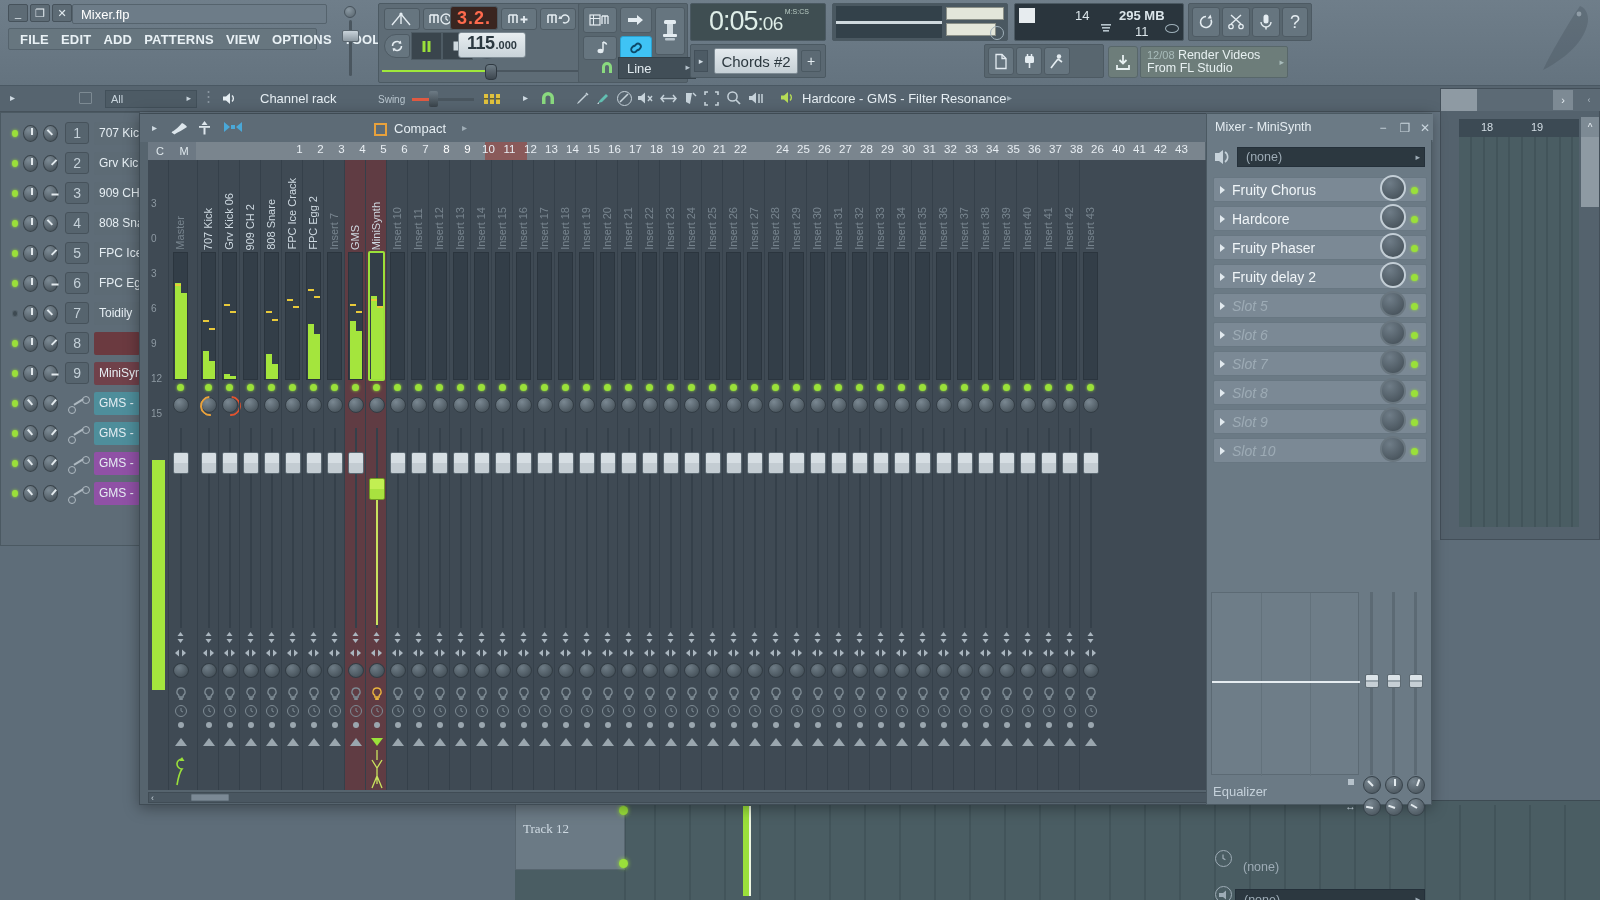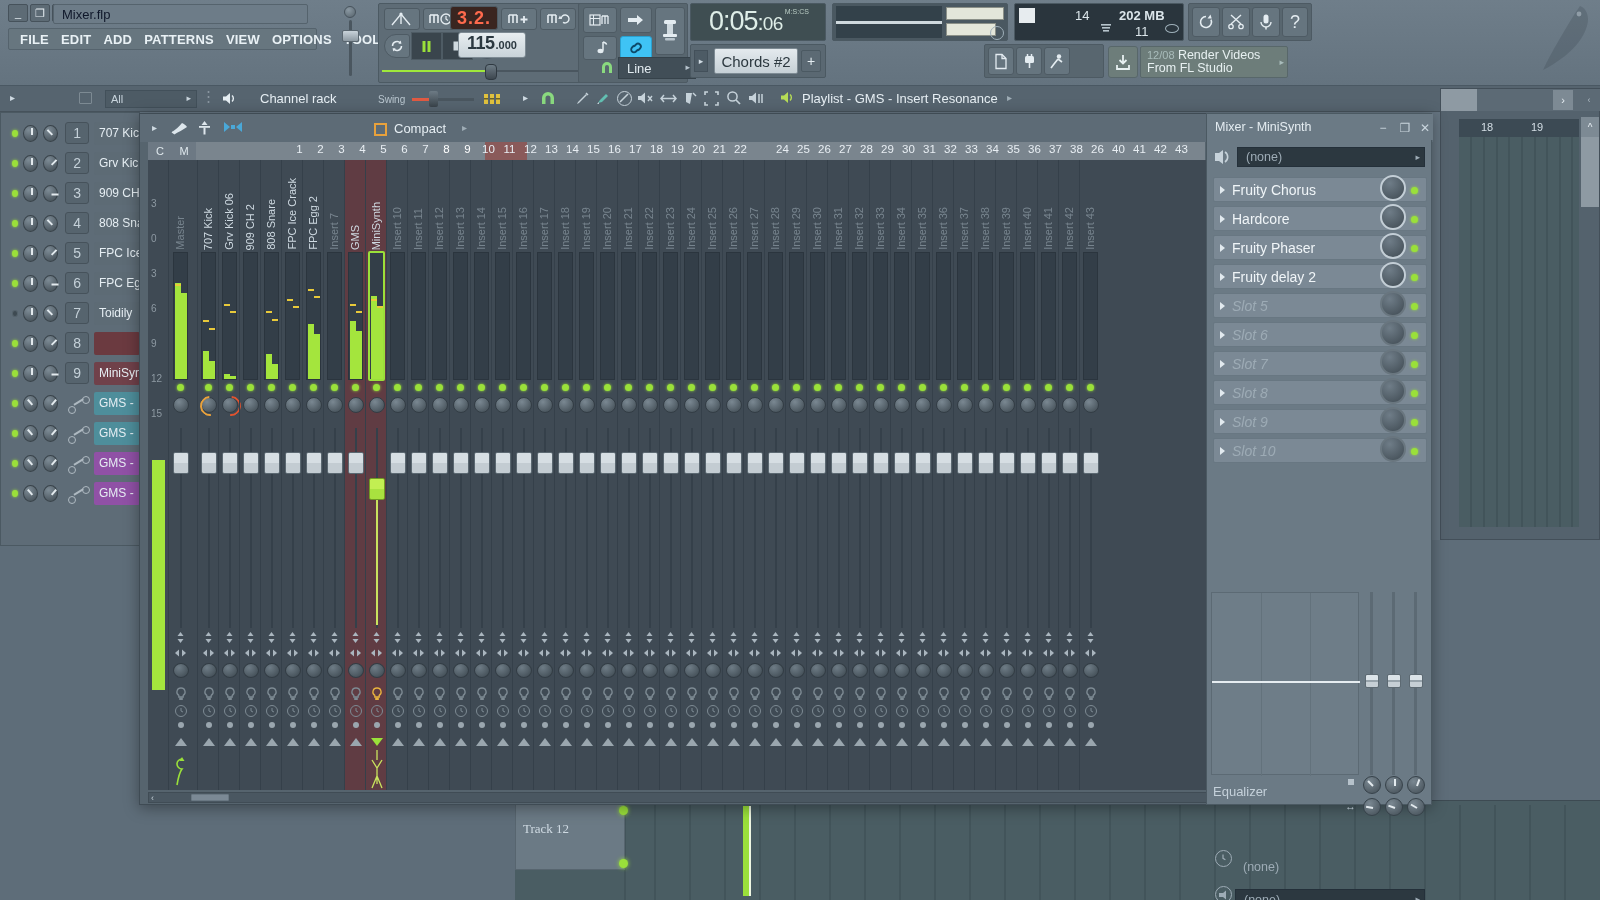--- a/index.html
+++ b/index.html
@@ -31,23 +31,23 @@
   }
 
   
   .winbtn {
     width:20px;height:18px;border:1px solid #46525b;background:#5d6b75;
     border-radius:2px; display:flex;align-items:center;justify-content:center;
     color:#e2eaef; font-size:11px; line-height:1;
   }
 
   #titlefield {
-    position:absolute;left:53px;top:4px;width:255px;height:20px;
+    position:absolute;left:72px;top:4px;width:255px;height:20px;
     background:#6d7c88;border:1px solid #55636d;border-radius:2px;
-    display:flex;align-items:center;padding-left:8px;color:#0f172a;font-size:13px;
+    display:flex;align-items:center;padding-left:8px;color:#ffffff;font-size:13px;
   }
   #menubar{
     position:absolute;left:8px;top:28px;width:309px;height:22px;
     background:#67767f;border:1px solid #55636d;border-radius:2px;
     display:flex;align-items:center;gap:0px;padding-left:5px;
   }
   #menubar span{
     font-size:13px;color:#e9f1f5;padding:1px 6px;font-weight:bold;letter-spacing:.2px;
   }
   #cpubar{
@@ -450,21 +450,21 @@
     </div>
   <div id="memblocks">
     <div class="b1"></div>
     <div class="b2"></div>
   </div>
   <div class="abs" style="left:990px;top:26px;width:14px;height:14px;border-radius:50%;border:1.5px solid #9fb0ba;"></div>
 
   <div class="panelbox" id="mempanel">
     <div class="sq"></div>
     <div class="n1">14</div>
-    <div class="n2">202 MB</div>
+    <div class="n2">295 MB</div>
     <div class="n3">11</div>
     <div class="abs" style="left:150px;top:20px;width:14px;height:9px;border-radius:50%;border:1.5px solid #9fb0ba;"></div>
     <div class="abs" style="left:86px;top:18px;width:10px;height:12px;">
       <svg width="10" height="12" viewBox="0 0 10 12">
           <rect x="0" y="2" width="10" height="1.6" fill="#b7c4cc"></rect>
           <rect x="1" y="5" width="8" height="1.6" fill="#b7c4cc"></rect>
           <rect x="2" y="8" width="6" height="1.6" fill="#b7c4cc"></rect>
         </svg>
     </div>
   </div>
@@ -627,21 +627,21 @@
         <path d="M1 5h3l4-3.5v11L4 9H1z" fill="#c6d2da"></path>
         <path d="M11 3v9M14 3v9" stroke="#c6d2da" stroke-width="1.5"></path>
       </svg>
   </div>
   <div class="abs" style="left:780px;top:4px;width:16px;height:16px;">
     <svg width="16" height="16" viewBox="0 0 16 16">
         <path d="M1 5.5h3l4-3.5v11l-4-3.5H1z" fill="#b6dc56"></path>
         <path d="M10 4.5a4 4 0 0 1 0 6" stroke="#b6dc56" stroke-width="1.4" fill="none"></path>
       </svg>
   </div>
-  <div class="abs lbl" style="left:802px;top:5px;">Playlist - GMS - Insert Resonance</div>
+  <div class="abs lbl" style="left:802px;top:5px;">Hardcore - GMS - Filter Resonance</div>
   <div class="abs" style="left:1007px;top:6px;font-size:10px;color:#9fadb6;">▸</div>
   <div class="abs winctl" style="right:58px;top:4px;">−</div>
   <div class="abs winctl" style="right:36px;top:4px;">❐</div>
   <div class="abs winctl" style="right:14px;top:4px;">✕</div>
 </div>
 
 <div id="plwin">
   <div class="bar"></div>
   <div class="abs" style="left:0;top:0;width:36px;height:22px;background:#8e9aa3;"></div>
   <div class="abs" style="left:112px;top:1px;width:20px;height:20px;background:#7d8a94;display:flex;align-items:center;justify-content:center;color:#e5edf2;font-size:11px;">›</div>

